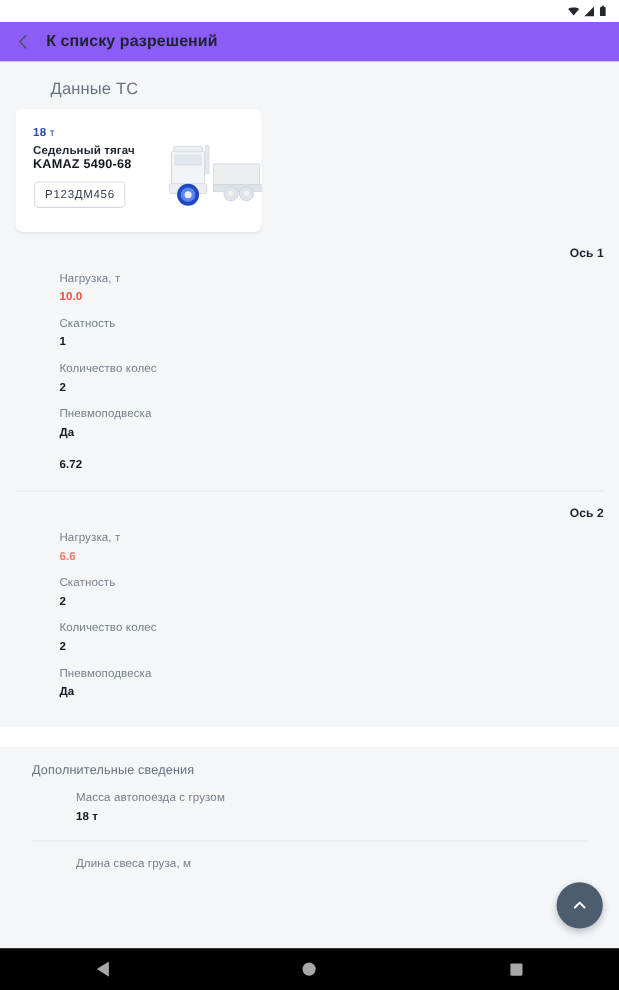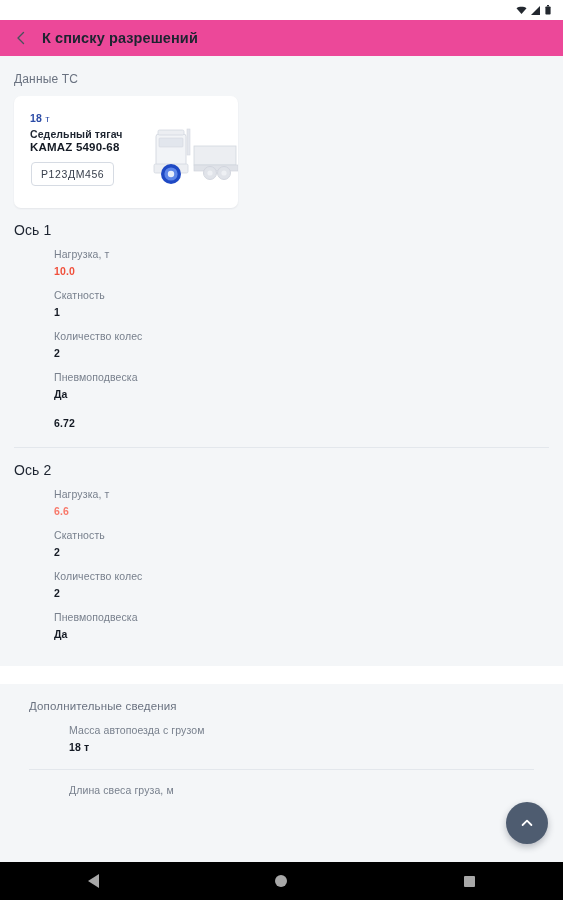--- a/index.html
+++ b/index.html
@@ -14,39 +14,40 @@
   
   .statusbar {
     height:20px; background:#ffffff;
     display:flex; align-items:center; justify-content:flex-end;
     padding-right:12px; gap:4px;
   }
   .statusbar svg { display:block; }
 
   
   .appbar {
-    height:36px; background:#ec4899;
+    height:36px; background:#8b5cf6;
     display:flex; align-items:center;
     padding:0 14px 0 12px; gap:12px;
   }
   .back-chevron { width:18px; height:18px; flex:0 0 auto; display:block; }
   .appbar-title {
     font-size:14.5px; font-weight:700; color:#1d2430;
     letter-spacing:.1px; white-space:nowrap;
   }
 
   
   .scroll {
     position:absolute; top:56px; left:0; right:0; bottom:38px;
     background:#f4f6f8; overflow:hidden;
   }
 
   .section-title {
-    font-size:12px; color:#6a7280; padding:16px 14px 10px 14px;
+    font-size:15px; color:#6a7280; padding:16px 14px 10px 14px;
     letter-spacing:.15px;
+    margin-left:32px;
   }
 
   
   .veh-card-wrap { padding:0 14px; }
   .veh-card {
     width:224px; height:112px; background:#ffffff; border-radius:7px;
     position:relative; overflow:hidden;
     box-shadow:0 1px 2px rgba(25,35,60,.07);
   }
   .veh-mass {
@@ -66,22 +67,22 @@
     position:absolute; left:17px; top:66px;
     border:1px solid #d6dbe3; border-radius:4px;
     padding:5px 9px; font-size:10.5px; color:#39404d; letter-spacing:.6px;
     background:#fff;
   }
   .veh-img { position:absolute; right:-2px; top:24px; width:96px; height:76px; }
 
   
   .axle { padding:0 14px; }
   .axle-head {
-    font-size:14px; font-weight:400; color:#1d2430;
-    padding:14px 0 10px 0; letter-spacing:.1px;
+    font-size:11px; font-weight:700; color:#1d2430;
+    padding:14px 0 10px 0; letter-spacing:.1px;text-align:right;
   }
   .field { padding-bottom:12px;margin-left:40px; }
   .field-label { font-size:10.5px; color:#78808d; letter-spacing:.1px; }
   .field-value {
     font-size:10.5px; color:#141a24; font-weight:700;
     margin-top:5px; letter-spacing:.1px;
   }
   .field-value.warn { color:#f0503c; font-weight:700; }
   .field-value.warn.soft { color:#f8796a; }
 

